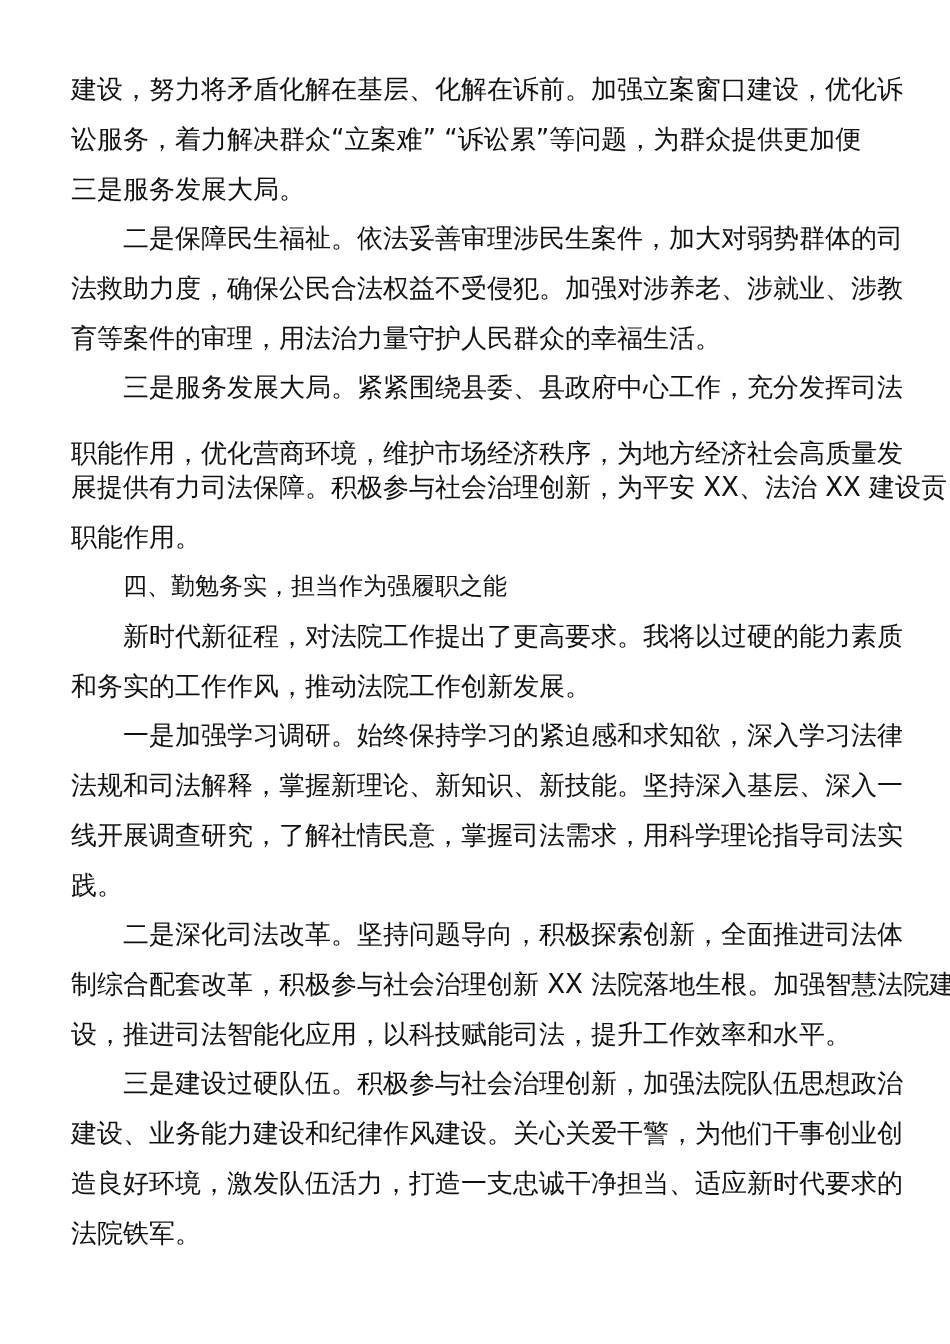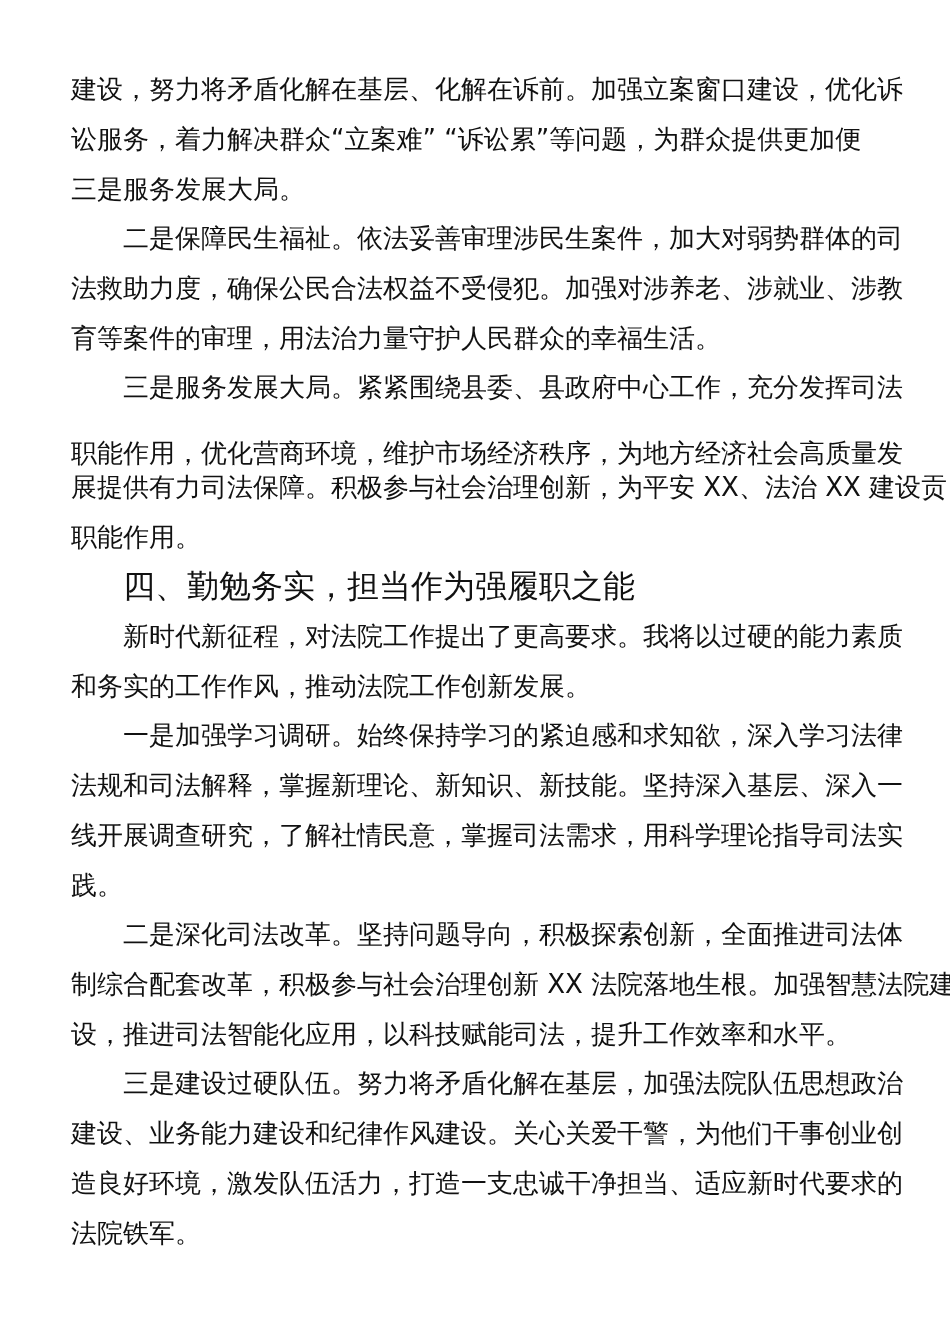--- a/index.html
+++ b/index.html
@@ -9,21 +9,21 @@
       color: #111111;
     }
     .page {
       position: absolute; left: 56px; top: 64px; width: 840px;
     }
     .line {
       position: absolute; left: 0; height: 50px; line-height: 50px;
       font-size: 26px; white-space: nowrap; letter-spacing: 0px; margin-left: 15px;
     }
     .indent { left: 52px; text-align: center; }
-    .heading { font-size: 32px; }
+    .heading { font-size: 24px; }
   </style>
 </head>
 <body>
 
 <div class="page">
   <div class="line" style="top:0px">建设，努力将矛盾化解在基层、化解在诉前。加强立案窗口建设，优化诉</div>
   <div class="line" style="top:50px">讼服务，着力解决群众“立案难” “诉讼累”等问题，为群众提供更加便</div>
   <div class="line" style="top:100px">三是服务发展大局。</div>
 
   <div class="line indent" style="top:149px">二是保障民生福祉。依法妥善审理涉民生案件，加大对弱势群体的司</div>
@@ -42,17 +42,17 @@
 
   <div class="line indent" style="top:646px">一是加强学习调研。始终保持学习的紧迫感和求知欲，深入学习法律</div>
   <div class="line" style="top:696px">法规和司法解释，掌握新理论、新知识、新技能。坚持深入基层、深入一</div>
   <div class="line" style="top:746px">线开展调查研究，了解社情民意，掌握司法需求，用科学理论指导司法实</div>
   <div class="line" style="top:796px">践。</div>
 
   <div class="line indent" style="top:845px">二是深化司法改革。坚持问题导向，积极探索创新，全面推进司法体</div>
   <div class="line" style="top:895px">制综合配套改革，积极参与社会治理创新 XX 法院落地生根。加强智慧法院建</div>
   <div class="line" style="top:945px">设，推进司法智能化应用，以科技赋能司法，提升工作效率和水平。</div>
 
-  <div class="line indent" style="top:994px">三是建设过硬队伍。努力将矛盾化解在基层，加强法院队伍思想政治</div>
+  <div class="line indent" style="top:994px">三是建设过硬队伍。积极参与社会治理创新，加强法院队伍思想政治</div>
   <div class="line" style="top:1044px">建设、业务能力建设和纪律作风建设。关心关爱干警，为他们干事创业创</div>
   <div class="line" style="top:1094px">造良好环境，激发队伍活力，打造一支忠诚干净担当、适应新时代要求的</div>
   <div class="line" style="top:1144px">法院铁军。</div>
 </div>
 
 </body></html>

